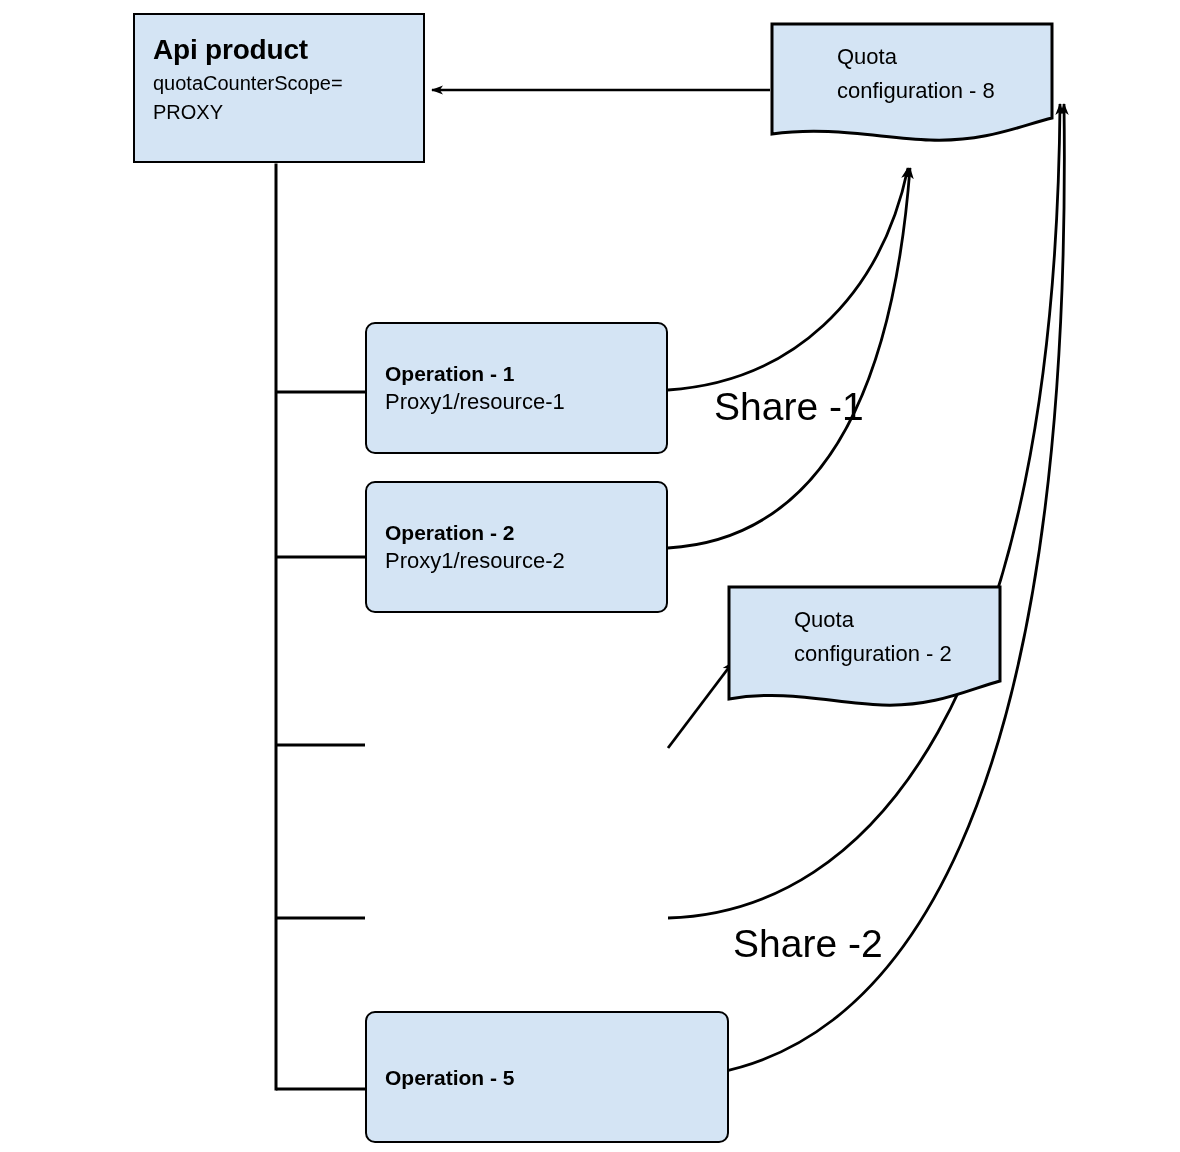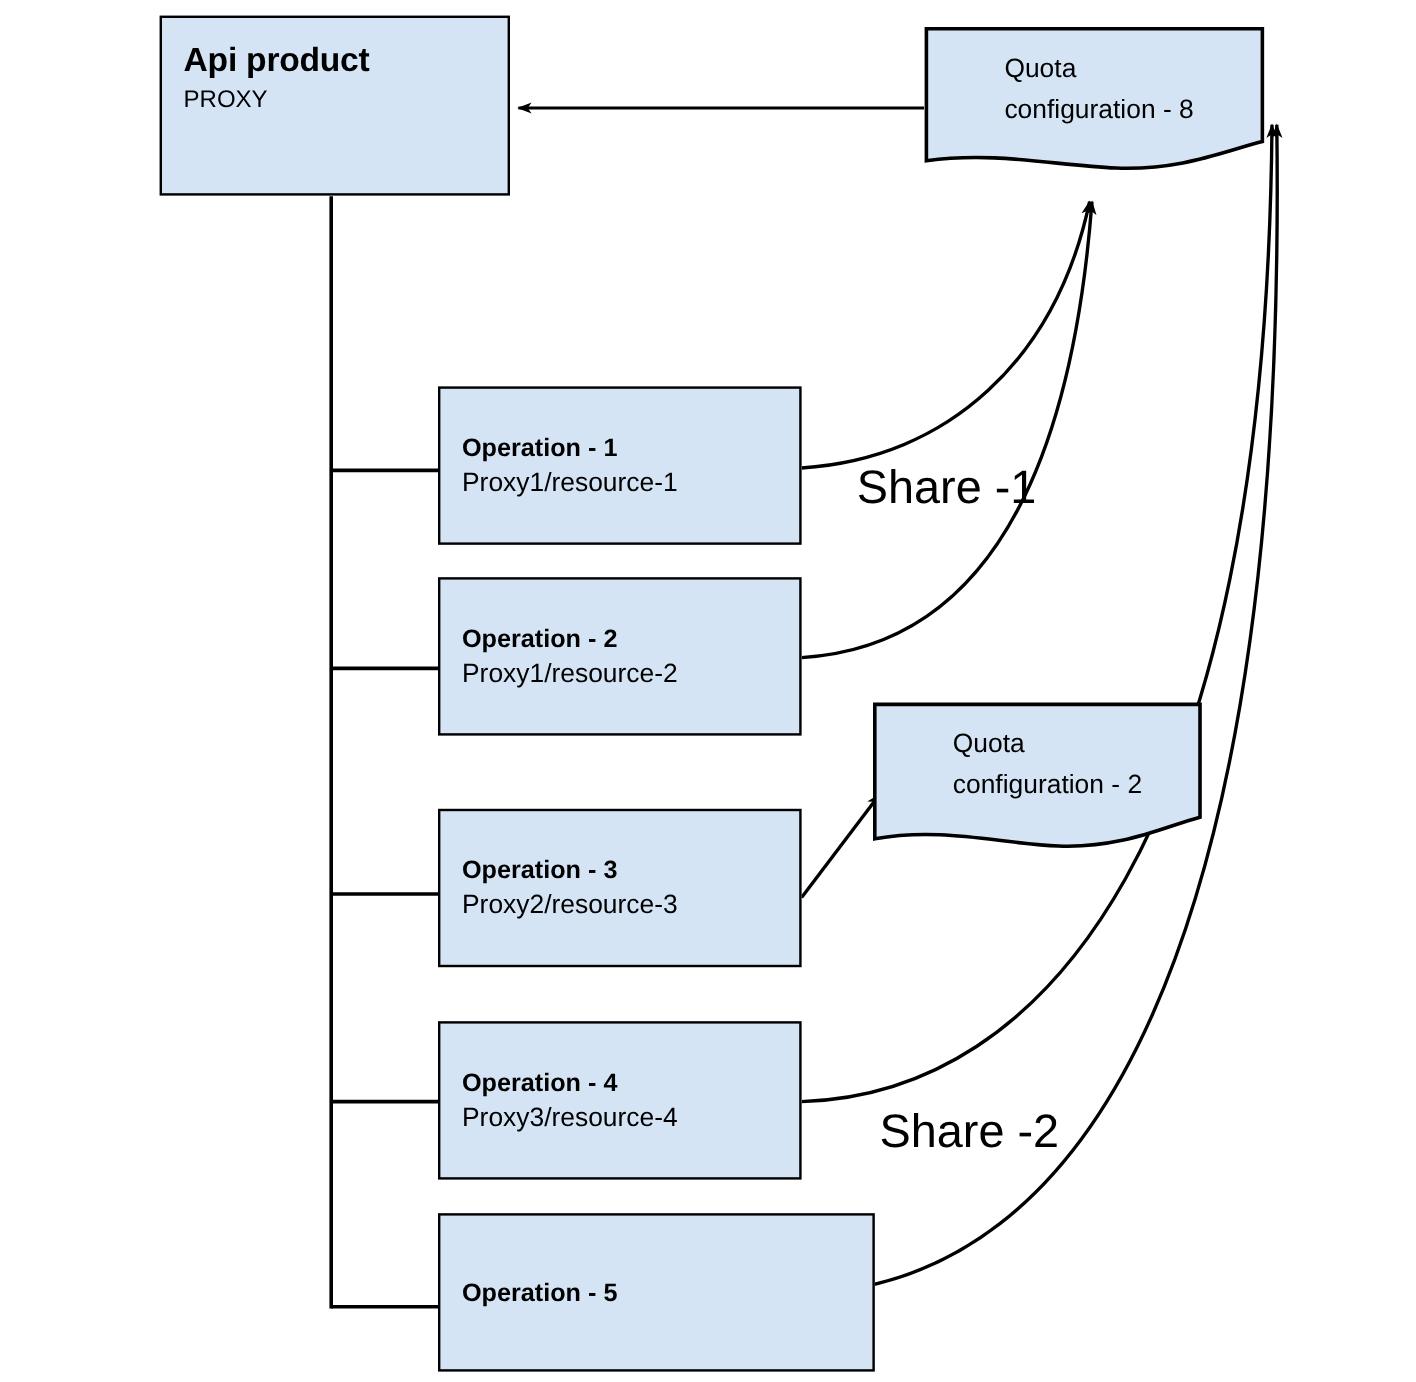--- a/index.html
+++ b/index.html
@@ -15,21 +15,21 @@
   .docnode .docsvg{position:absolute;left:0;top:0;width:100%;height:100%;}
   .docnode .doctext{position:relative;}
 
   .title{font-weight:bold;color:#000000;}
   .sub{color:#000000;}
 
   .apibox{padding:18px 0 0 18px;}
   .apibox .title{font-size:28px;line-height:34px;letter-spacing:-0.2px;}
   .apibox .sub{font-size:20px;line-height:25px;margin-top:4px;}
 
-  .opbox{display:flex;flex-direction:column;justify-content:center;padding-left:18px;}
+  .opbox{display:flex;flex-direction:column;justify-content:center;padding-left:18px;border-radius:10px;}
   .opbox .title{font-size:21px;line-height:27px;}
   .opbox .sub{font-size:22px;line-height:29px;}
 
   .docnode .doctext{padding:18px 0 0 20px;}
   .docnode .doctext .l1,
   .docnode .doctext .l2{font-size:22px;line-height:34px;color:#000000;}
 
   .edgelabel{position:absolute;font-size:39px;color:#000000;white-space:nowrap;}
 </style>
 </head>
@@ -60,20 +60,21 @@
 
     <path d="M 668,748 L 733,662" fill="none" stroke="#000000" stroke-width="2.8" marker-end="url(#arw)"></path>
 
     <path d="M 668,918 C 870,912 1055,700 1060,104" fill="none" stroke="#000000" stroke-width="2.8" marker-end="url(#arw)"></path>
 
     <path d="M 668,1078 C 910,1072 1073,790 1064,104" fill="none" stroke="#000000" stroke-width="2.8" marker-end="url(#arw)"></path>
   </svg>
 
   <div class="node rectnode apibox" style="left:133px;top:13px;width:292px;height:150px;">
     <div class="title">Api product</div>
+    <div class="sub">quotaCounterScope=</div>
     <div class="sub">PROXY</div>
   </div>
 
   <div class="node docnode" style="left:770px;top:22px;width:284px;height:126px;">
     <svg class="docsvg" viewBox="0 0 284 126" preserveAspectRatio="none">
       <path d="M2,2 L282,2 L282,96 C250,104 215,120 160,118 C110,116 60,104 2,112 Z" fill="#d4e4f4" stroke="#000000" stroke-width="3" vector-effect="non-scaling-stroke"></path>
     </svg>
     <div class="doctext">
       <div class="l1">Quota</div>
       <div class="l2">configuration - 8</div>
@@ -93,29 +94,21 @@
   <div class="node rectnode opbox" style="left:365px;top:322px;width:303px;height:132px;">
     <div class="title">Operation - 1</div>
     <div class="sub">Proxy1/resource-1</div>
   </div>
 
   <div class="node rectnode opbox" style="left:365px;top:481px;width:303px;height:132px;">
     <div class="title">Operation - 2</div>
     <div class="sub">Proxy1/resource-2</div>
   </div>
 
-  <div class="node rectnode opbox" style="left:365px;top:674px;width:303px;height:132px;">
-    <div class="title">Operation - 3</div>
-    <div class="sub">Proxy2/resource-3</div>
-  </div>
 
-  <div class="node rectnode opbox" style="left:365px;top:851px;width:303px;height:132px;">
-    <div class="title">Operation - 4</div>
-    <div class="sub">Proxy3/resource-4</div>
-  </div>
 
   <div class="node rectnode opbox" style="left:365px;top:1011px;width:364px;height:132px;">
     <div class="title">Operation - 5</div>
   </div>
 
   <div class="edgelabel" style="left:714px;top:385px;">Share -1</div>
 
   <div class="edgelabel" style="left:733px;top:922px;">Share -2</div>
 
 </div>

